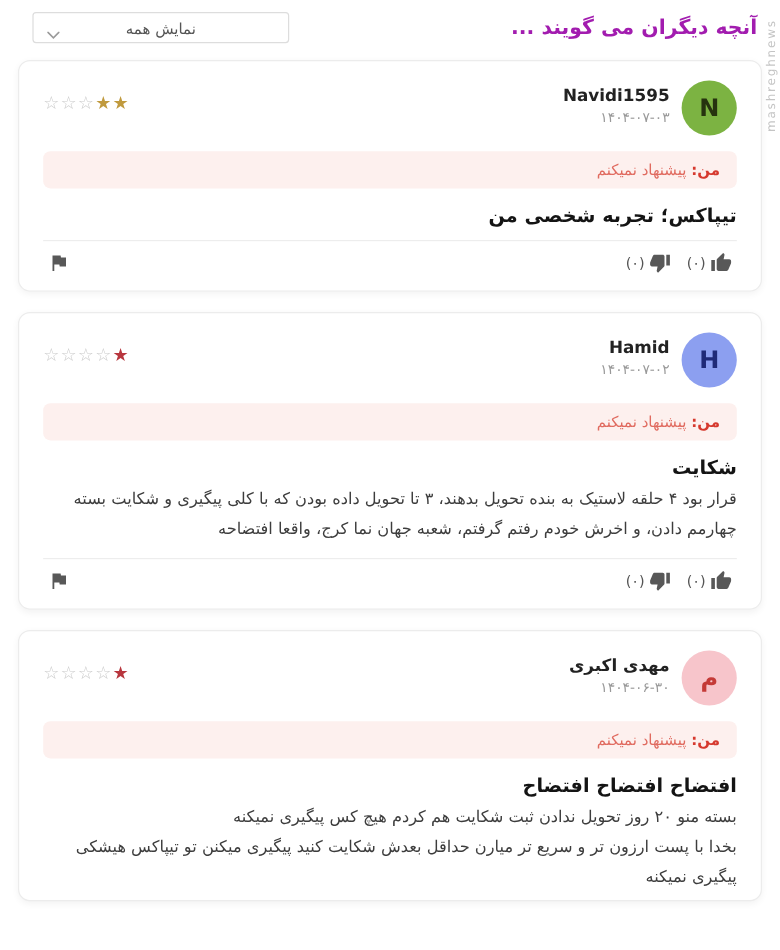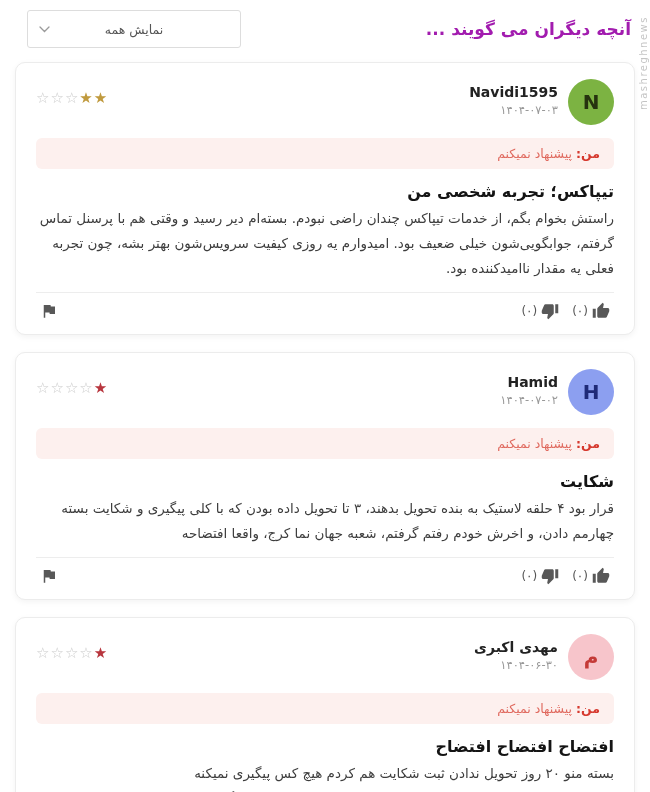--- a/index.html
+++ b/index.html
@@ -10,21 +10,21 @@
   }
   .page { position: relative; width: 650px; height: 792px; padding: 8px 15px 6px; }
 
   
   .topbar {
     direction: rtl; display: flex; justify-content: space-between;
     align-items: center; margin: 2px 0 14px; padding: 0 4px 0 12px;
   }
   .page-title { font-size: 17px; font-weight: bold; color: #a21caf; }
   .filter-select {
-    position: relative; width: 214px; height: 38px; background: #fff;
+    position: relative; width: 214px; height: 26px; background: #fff;
     border: 1px solid #dddddd; border-radius: 3px; display: flex;
     align-items: center; justify-content: center; font-size: 12.5px; color: #555;
     cursor: pointer;
   }
   .filter-select .chev { position: absolute; left: 11px; top: 10px; }
 
   .watermark {
     position: absolute; top: 16px; right: 1px;
     writing-mode: vertical-rl; transform: rotate(180deg);
     font-size: 10px; letter-spacing: 1.5px; color: rgba(125,125,125,0.45);
@@ -100,21 +100,20 @@
         <span class="user-name">Navidi1595</span>
         <span class="user-date">۱۴۰۴-۰۷-۰۳</span>
       </div>
       <div class="stars"><span class="empty">☆☆☆</span><span style="color: rgb(192, 154, 62);">★★</span></div>
     </div>
     <div class="rec-banner">
       <span class="rec-prefix">من:</span>
       <span class="rec-text">پیشنهاد نمیکنم</span>
     </div>
     <div class="review-title">تیپاکس؛ تجربه شخصی من</div>
-    <div class="review-body">راستش بخوام بگم، از خدمات تیپاکس چندان راضی نبودم. بسته‌ام دیر رسید و وقتی هم با پرسنل تماس گرفتم، جوابگویی‌شون خیلی ضعیف بود. امیدوارم یه روزی کیفیت سرویس‌شون بهتر بشه، چون تجربه فعلی یه مقدار ناامیدکننده بود.</div>
     <div class="card-foot">
       <div class="votes">
         <div class="vote-pair">
           <svg class="icon-svg" viewBox="0 0 24 24">
               <path d="M1 21h4V9H1v12zM23 10c0-1.1-.9-2-2-2h-6.31l.95-4.57.03-.32c0-.41-.17-.79-.44-1.06L14.17 1 7.59 7.59C7.22 7.95 7 8.45 7 9v10c0 1.1.9 2 2 2h9c.83 0 1.54-.5 1.84-1.22l3.02-7.05c.09-.23.14-.47.14-.73v-2z"></path>
             </svg>
           <span class="vote-count">(۰)</span>
         </div>
         <div class="vote-pair">
           <svg class="icon-svg" viewBox="0 0 24 24">

